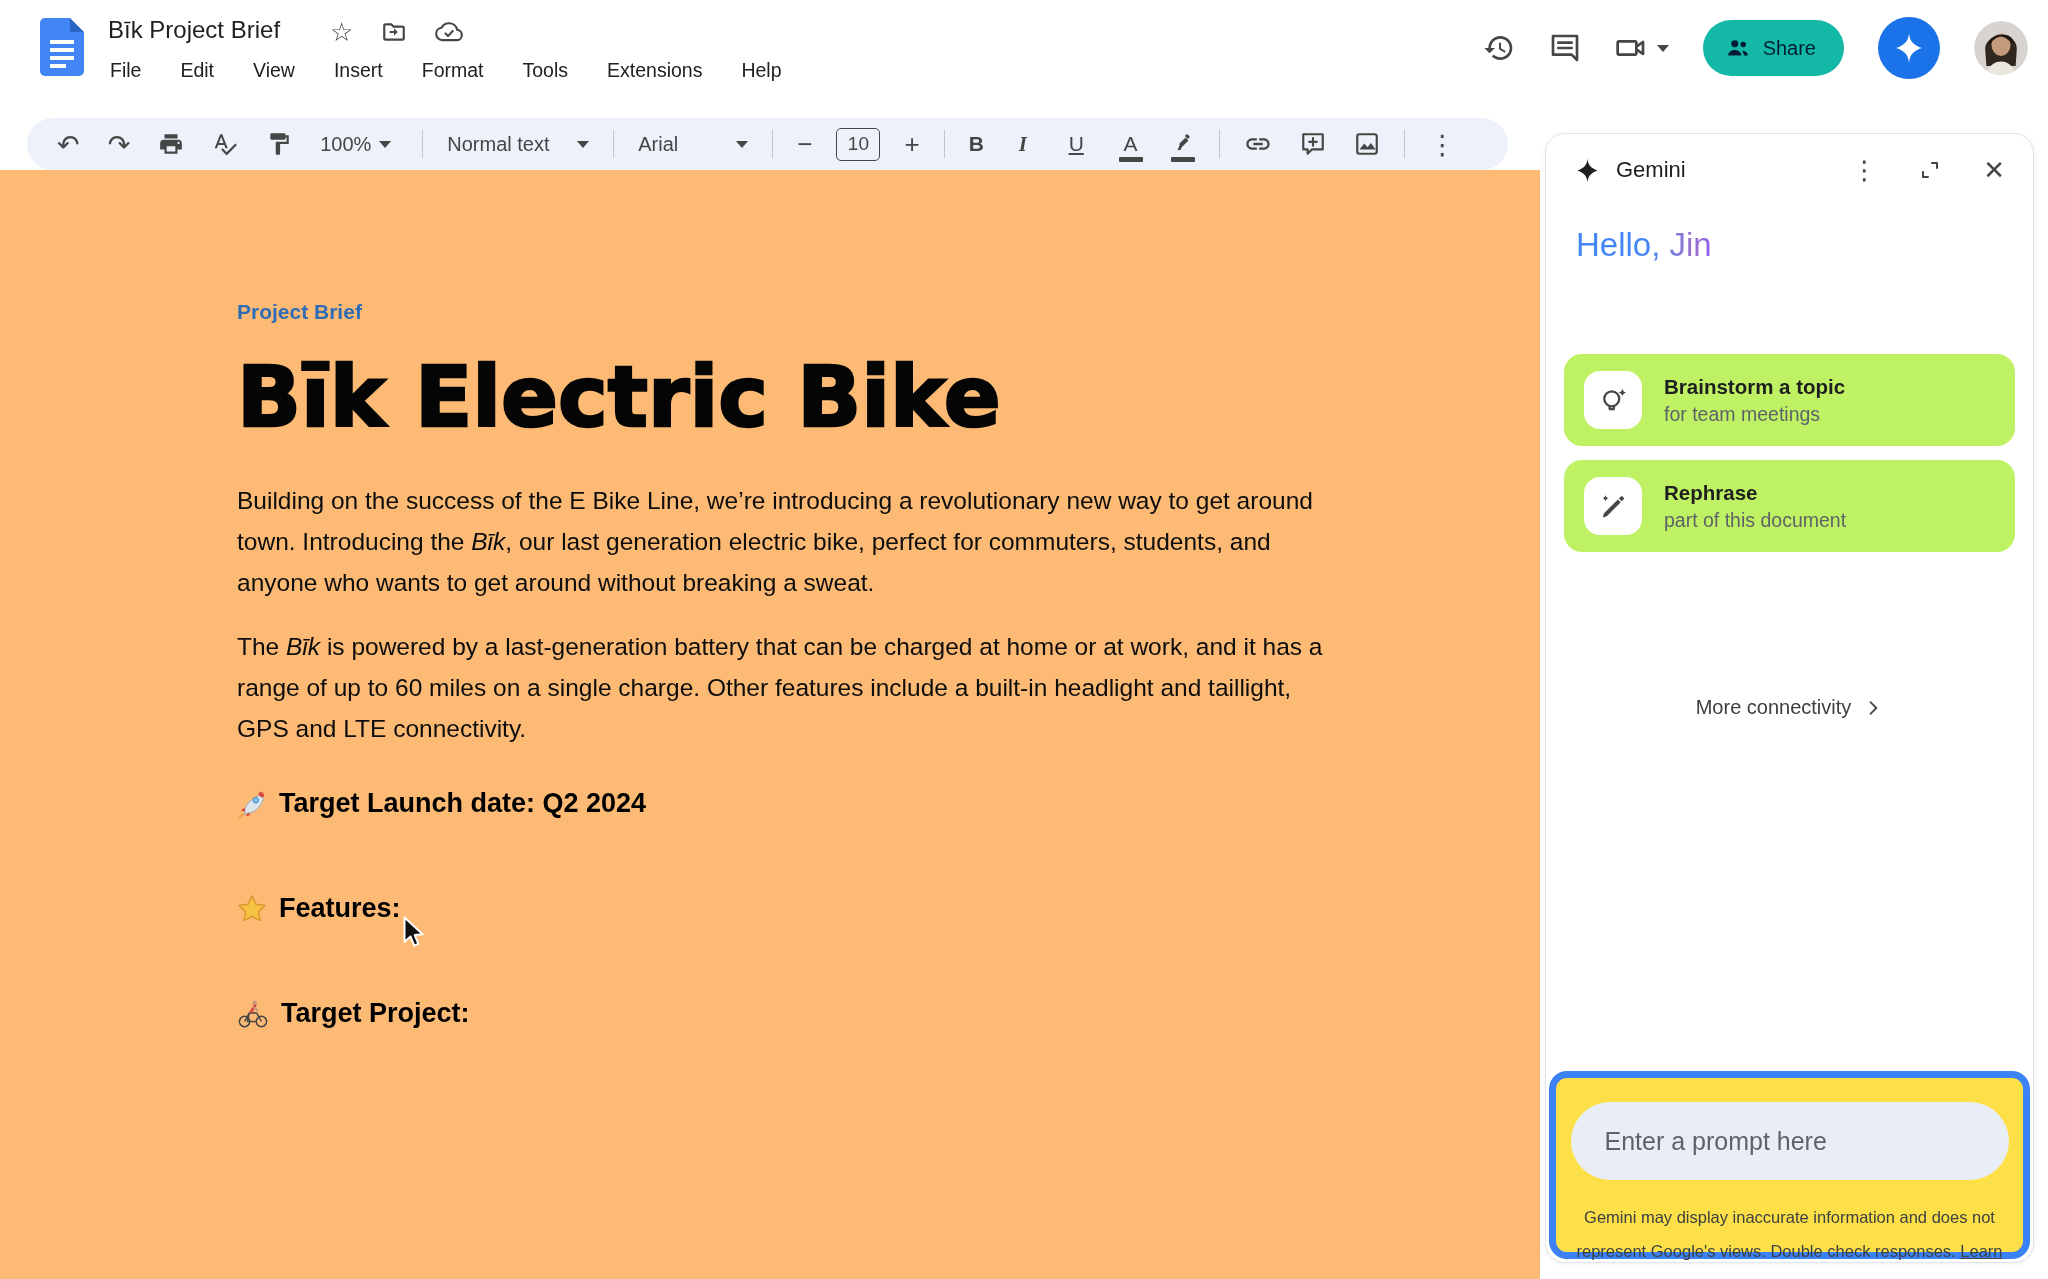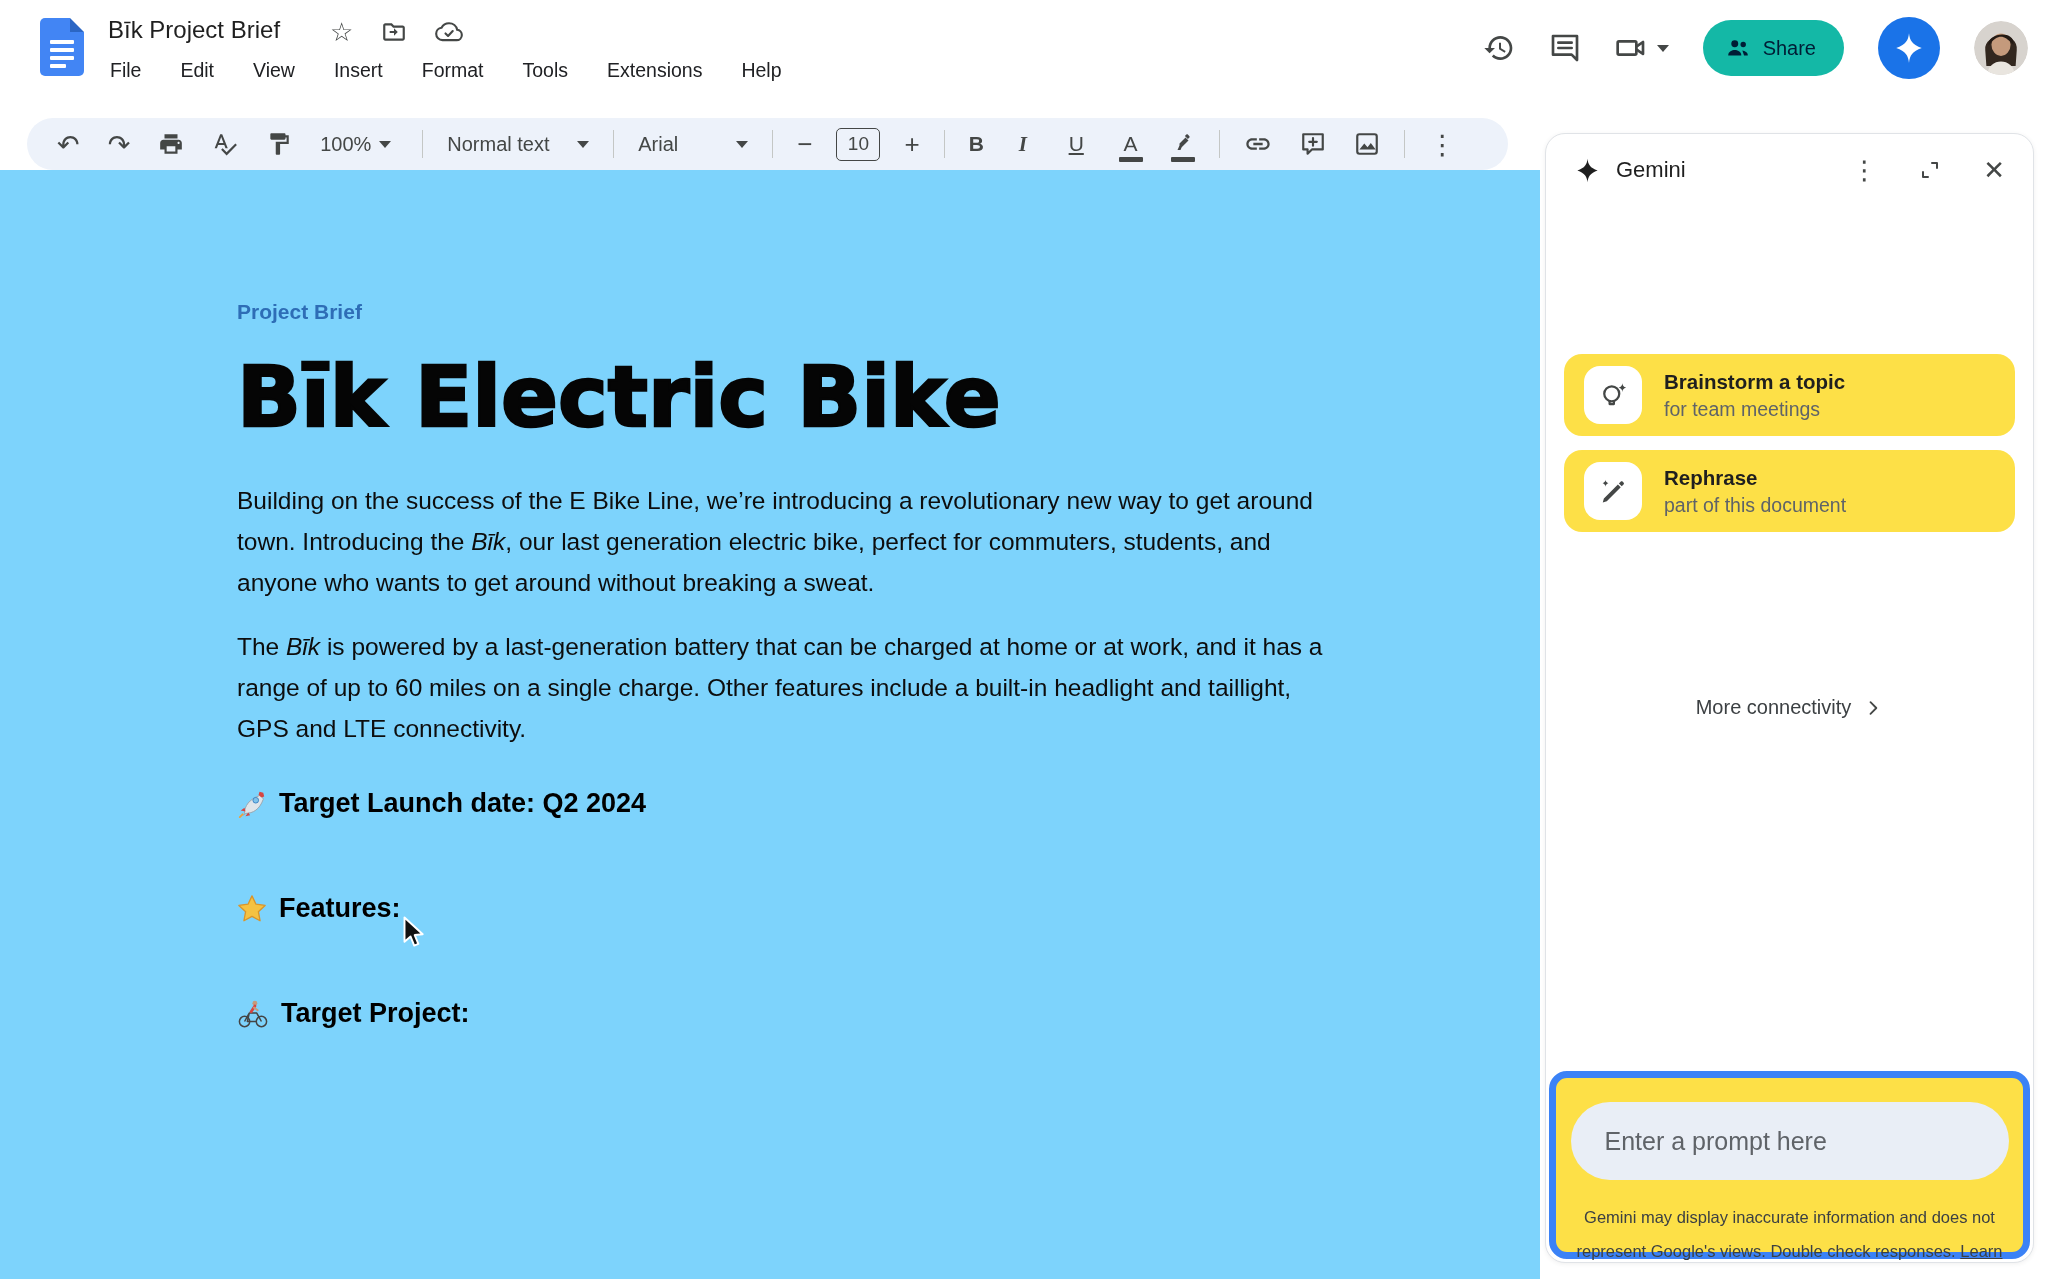--- a/index.html
+++ b/index.html
@@ -58,21 +58,21 @@
   .pm { font-size:26px; cursor:pointer; padding:0 4px; }
   .fmt { font-size:21px; width:30px; text-align:center; }
   .fmt.b { font-weight:bold; }
   .fmt.i { font-style:italic; font-family:"Liberation Serif", serif; font-weight:bold; }
   .fmt.u { text-decoration:underline; }
   .stack { position:relative; width:32px; text-align:center; }
   .stack .bar { position:absolute; left:4px; right:4px; bottom:-2px; height:5px; background:#444746; border-radius:1px; }
 
   
   #outline-btn { position:absolute; left:52px; top:224px; cursor:pointer; }
-  #doc-area { position:absolute; left:0; top:170px; width:1540px; bottom:0; background:#7dd3fc; }
+  #doc-area { position:absolute; left:0; top:170px; width:1540px; bottom:0; background:#fdba74; }
   .doc-x { left:237px; width:1110px; }
   #section-label { position:absolute; top:130px; font-size:21px; font-weight:bold; color:#2E6DB6; }
   #doc-title-big { position:absolute; top:178px; font-family:"DejaVu Sans", sans-serif;
     font-weight:bold; font-size:84px; color:#050505; -webkit-text-stroke:2.5px #050505;
     letter-spacing:0px; white-space:nowrap; }
   .para { position:absolute; font-size:24.5px; line-height:41px; color:#0d0d0d; }
   #para1 { top:310px; }
   #para2 { top:456px; }
   .doch { position:absolute; font-size:27px; font-weight:bold; color:#000;
     display:flex; align-items:center; gap:12px; }
@@ -92,21 +92,21 @@
   #gp-header .spacer { flex:1; }
   #gp-header .hicon { color:#444746; cursor:pointer; display:flex; align-items:center;
     margin-left:26px; font-size:26px; }
   #gp-greet { position:absolute; left:30px; top:92px; }
   #greet-hello { font-size:33px; font-weight:500;
     background:linear-gradient(90deg,#4285F4 0%,#4285F4 52%,#9B72CB 86%,#8A5DF5 100%);
     -webkit-background-clip:text; background-clip:text; color:transparent; }
   #greet-q { font-size:32px; color:#5F6368; margin-top:8px; }
   #gp-cards { position:absolute; left:18px; right:18px; top:220px; display:flex;
     flex-direction:column; gap:14px; }
-  .gcard { height:82px; background:#fde047; border-radius:18px; display:flex;
+  .gcard { height:92px; background:#bef264; border-radius:18px; display:flex;
     align-items:center; padding:0 20px; gap:22px; cursor:pointer; }
   .gcard .tile { width:58px; height:58px; background:#fff; border-radius:16px;
     display:flex; align-items:center; justify-content:center; color:#444746; flex:none; }
   .gcard .ct { font-size:20.5px; font-weight:bold; color:#1f1f1f; }
   .gcard .cs { font-size:19.5px; color:#5F6368; margin-top:4px; }
   #more-sugg { position:absolute; left:0; right:0; top:562px; display:flex;
     align-items:center; justify-content:center; gap:12px; font-size:20px; color:#3C4043;
     cursor:pointer; }
   #gp-input-card { position:absolute; left:3px; right:3px; bottom:3px; height:188px;
     border:7px solid #3b82f6; border-radius:18px; background:#fde047; }
@@ -344,20 +344,21 @@
     <span class="hicon">⋮</span>
     <span class="hicon">
       <svg width="24" height="24" viewBox="0 0 24 24" fill="none" stroke="#444746" stroke-width="2" stroke-linecap="round" stroke-linejoin="round">
           <path d="M14 5h5v5M10 19H5v-5"></path>
         </svg>
     </span>
     <span class="hicon">✕</span>
   </div>
 
   <div id="gp-greet">
+    <div id="greet-hello">Hello, Jin</div>
   </div>
 
   <div id="gp-cards">
     <div class="gcard">
       <span class="tile">
         <svg width="30" height="30" viewBox="0 0 24 24" fill="none" stroke="#444746" stroke-width="1.8">
             <circle cx="11" cy="11" r="6"></circle>
             <path d="M9.3 17v2.2M12.7 17v2.2M9.3 19.2h3.4" stroke-linecap="round"></path>
             <path d="M19.5 2.5c.2 1.8.9 2.8 3 3.5-2.1.7-2.8 1.7-3 3.5-.2-1.8-.9-2.8-3-3.5 2.1-.7 2.8-1.7 3-3.5z" fill="#444746" stroke="none"></path>
           </svg>

